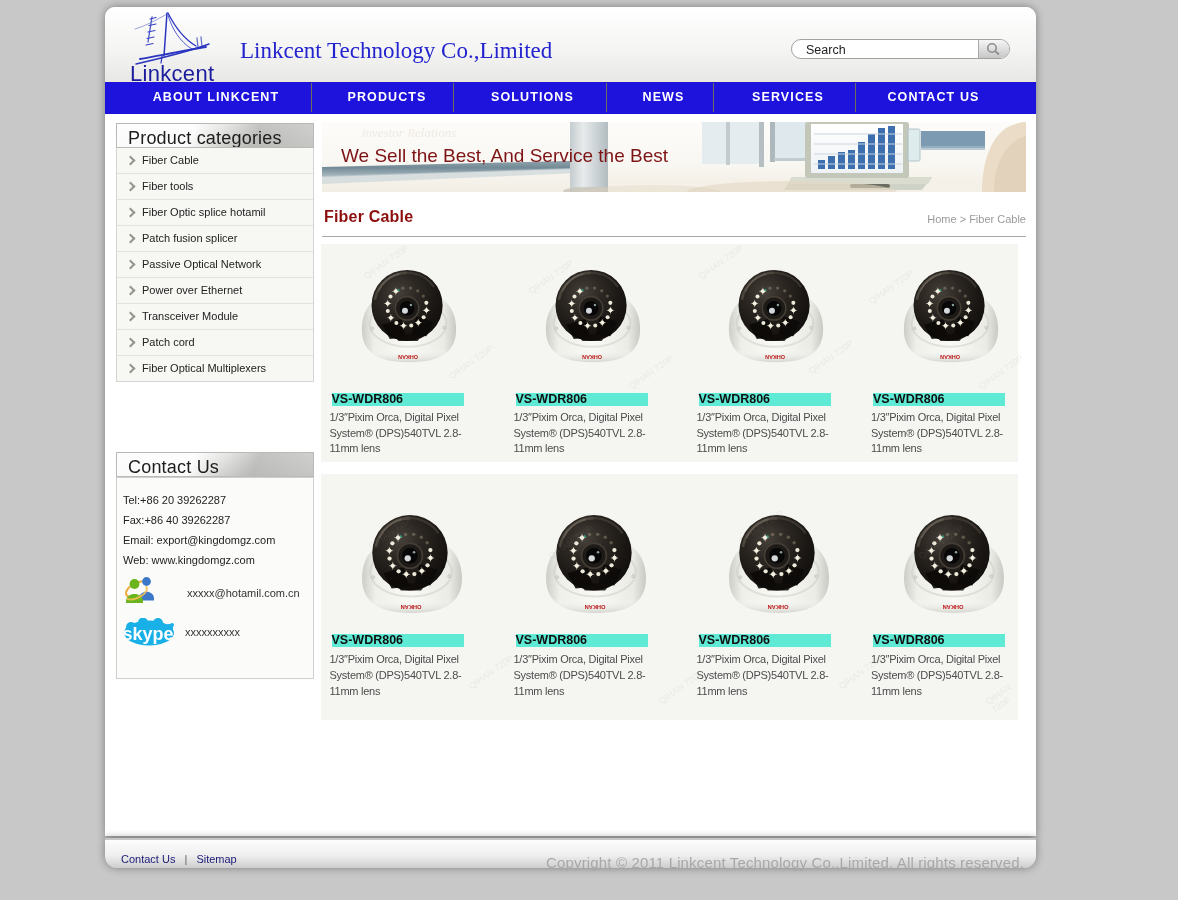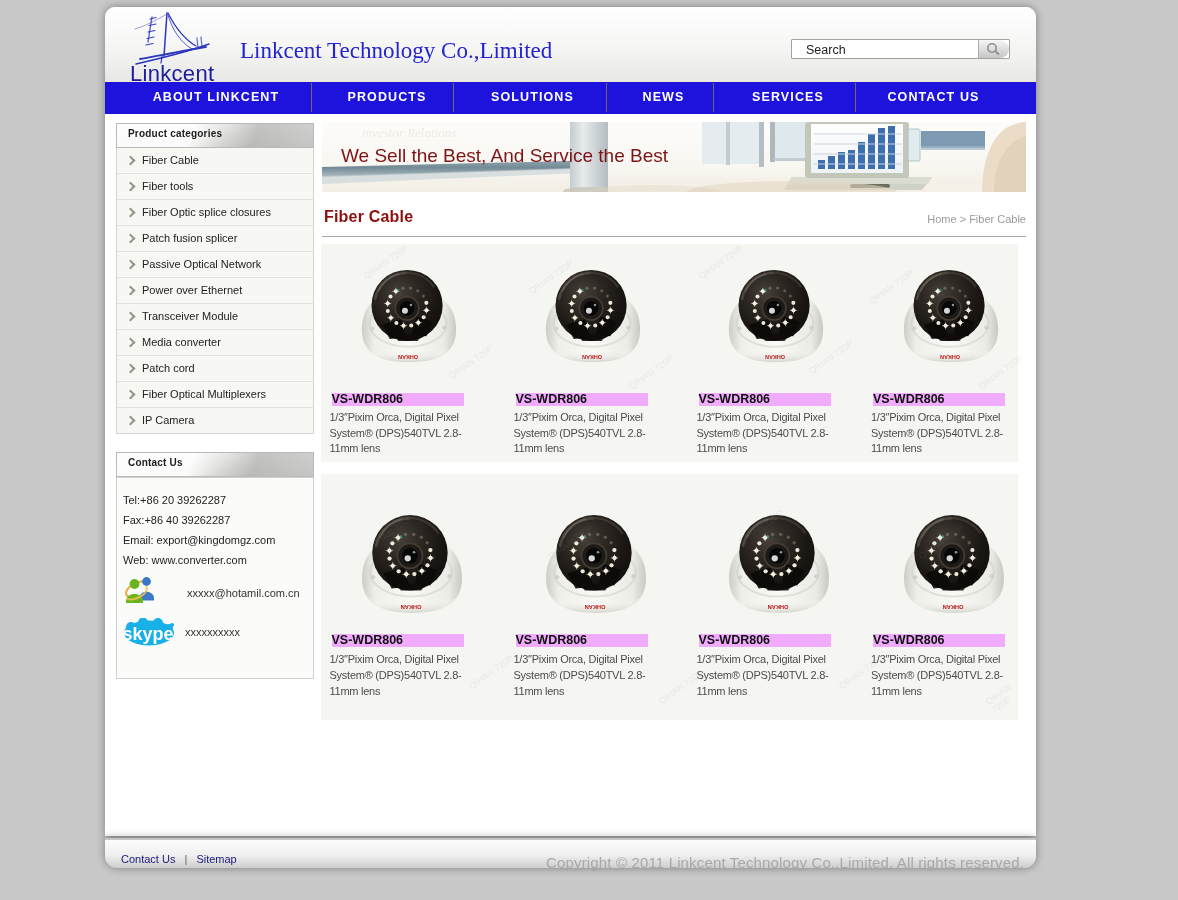--- a/index.html
+++ b/index.html
@@ -7,39 +7,39 @@
 #page{position:absolute;left:105px;top:7px;width:931px;height:871px;}
 #main{position:absolute;left:0;top:0;width:931px;height:829px;background:#fff;border-radius:10px 10px 0 0;box-shadow:0 0 9px rgba(0,0,0,.38);}
 #header{position:absolute;left:0;top:0;width:931px;height:75px;background:linear-gradient(#ffffff,#f5f5f4 55%,#e7e7e5);border-radius:10px 10px 0 0;}
 #nav{position:absolute;left:0;top:74px;width:931px;height:33px;background:#1e12dd;border-top:1px solid #efe9d2;box-sizing:border-box;}
 .navitem{position:absolute;top:0;height:31px;line-height:31px;text-align:center;color:#fff;font-weight:bold;font-size:12.5px;letter-spacing:1.1px;}
 .navsep{position:absolute;top:1px;width:1px;height:29px;background:#6d6d5a;}
 #content{position:absolute;left:0;top:107px;width:931px;height:722px;background:#fff;}
 
 .sidehdr{position:absolute;left:11px;width:198px;height:25px;background:linear-gradient(#e9e9e7,#d2d2d0);border:1px solid #b9b9b7;box-sizing:border-box;overflow:hidden;}
 .sidehdr i{position:absolute;left:0;top:0;width:100%;height:100%;background:linear-gradient(112deg,rgba(255,255,255,.9) 38%,rgba(210,210,208,.2) 55%,rgba(165,165,163,.55) 70%,rgba(185,185,183,.5) 100%);}
-.sidehdr span{display:block;margin:4px 0 0 11px;font-size:10px;font-weight:bold;color:#1c1c1c;letter-spacing:.2px;}
+.sidehdr span{display:block;margin:4px 0 0 11px;font-size:18px;font-weight:normal;color:#1c1c1c;letter-spacing:.2px;}
 #cats{position:absolute;left:11px;top:34px;width:198px;background:#f7f7f4;border:1px solid #d4d4d2;border-top:none;box-sizing:border-box;}
 #cats .it{height:25px;line-height:25px;border-top:1px solid #e2e2df;font-size:11px;color:#222;position:relative;}
 #cats .it:first-child{border-top:none;}
 #cats .it b{position:absolute;left:10px;top:9px;width:5px;height:5px;border-top:2px solid #95958c;border-right:2px solid #95958c;transform:rotate(45deg);}
 #cats .it span{position:absolute;left:25px;}
 
 #contactbox{position:absolute;left:11px;top:363px;width:198px;height:202px;background:#fbfbf9;border:1px solid #cfcfcd;box-sizing:border-box;font-size:11px;color:#222;}
 #contactbox .ln{position:absolute;left:6px;}
 
 #banner{position:absolute;left:217px;top:8px;width:704px;height:70px;overflow:hidden;}
 #bannertxt{position:absolute;left:19px;top:23px;font-size:19px;color:#7e1316;}
 #fibercable{position:absolute;left:219px;top:94px;font-size:16px;font-weight:bold;color:#8e0e0e;letter-spacing:.2px;}
 #crumb{position:absolute;right:10px;top:99px;font-size:11px;color:#9a9a9a;}
 #hrline{position:absolute;left:217px;top:122px;width:704px;height:1px;background:#a8a8a8;}
 .prow{position:absolute;left:216px;width:697px;background:#f5f5f2;}
 #row1{top:130px;height:218px;}
 #row2{top:360px;height:246px;}
-.ptitle{position:absolute;font-weight:bold;font-size:12.5px;color:#101010;background:#f0abfc;width:132px;height:13px;line-height:13px;}
+.ptitle{position:absolute;font-weight:bold;font-size:12.5px;color:#101010;background:#5eead4;width:132px;height:13px;line-height:13px;}
 .pdesc{position:absolute;font-size:11px;color:#4c4c4c;letter-spacing:-0.25px;white-space:nowrap;}
 .cam{position:absolute;}
 .wm{position:absolute;color:rgba(155,150,140,.13);font-size:9px;transform:rotate(-35deg);}
 
 #footer{position:absolute;left:0;top:831px;width:931px;height:30px;background:linear-gradient(#fdfdfd,#efefef 55%,#cdcdcd);border-top:2px solid #c6c6c6;border-radius:0 0 12px 12px;box-shadow:0 0 9px rgba(0,0,0,.38);box-sizing:border-box;}
 #footer .left{position:absolute;left:16px;top:13px;font-size:11px;color:#1b1b78;}
 #footer .left .sep{color:#666;margin:0 6px;}
 #footer .right{position:absolute;right:12px;top:14px;font-size:15px;color:#a8a8a8;letter-spacing:.15px;}
 </style>
 </head>
@@ -58,21 +58,21 @@
         <path d="M36,4 C40,18 48,31 60,38" stroke="#5560ca" stroke-width="1"></path>
         <path d="M65,27 L66,37 M69,26 L70,36" stroke="#6a73cc" stroke-width="1.3"></path>
         <path d="M8,48 C30,44 55,39 74,36" stroke-width="1.8"></path>
         <path d="M4,53 C30,47 58,40 77,33" stroke-width="1.4"></path>
         <path d="M30,45 L29,52" stroke-width="1.2"></path>
       </g>
     </svg>
     <div style="position:absolute;left:25px;top:54px;font-size:22px;color:#1b1b9e;letter-spacing:.3px;">Linkcent</div>
     <div style="position:absolute;left:135px;top:31px;font-size:23px;color:#2323cf;font-family:Liberation Serif, serif;">Linkcent Technology Co.,Limited</div>
 
-    <div style="position:absolute;left:686px;top:32px;width:219px;height:20px;border:1px solid #a2a2a0;border-radius:1px;background:#fff;box-sizing:border-box;">
+    <div style="position:absolute;left:686px;top:32px;width:219px;height:20px;border:1px solid #a2a2a0;border-radius:10px;background:#fff;box-sizing:border-box;">
       <div style="position:absolute;left:14px;top:3px;font-size:12.5px;color:#222;">Search</div>
       <div style="position:absolute;right:0;top:0;width:30px;height:18px;border-left:1px solid #aaa;border-radius:0 10px 10px 0;background:linear-gradient(#f6f6f6,#c6c6c6);">
         <svg width="18" height="14" viewBox="0 0 18 14" style="position:absolute;left:5px;top:2px">
           <circle cx="8" cy="6" r="4.2" fill="none" stroke="#8d8d8b" stroke-width="1.6"></circle>
           <line x1="11.3" y1="9.3" x2="15" y2="12.5" stroke="#8d8d8b" stroke-width="1.8"></line>
         </svg>
       </div>
     </div>
   </div>
   <div id="nav">
@@ -98,64 +98,56 @@
       <div class="it">
             <b></b>
             <span>Fiber Cable</span>
           </div>
       <div class="it">
             <b></b>
             <span>Fiber tools</span>
           </div>
       <div class="it">
             <b></b>
-            <span>Fiber Optic splice closures</span>
+            <span>Fiber Optic splice hotamil</span>
           </div>
       <div class="it">
             <b></b>
             <span>Patch fusion splicer</span>
           </div>
       <div class="it">
             <b></b>
             <span>Passive Optical Network</span>
           </div>
       <div class="it">
             <b></b>
             <span>Power over Ethernet</span>
           </div>
       <div class="it">
             <b></b>
             <span>Transceiver Module</span>
           </div>
       <div class="it">
             <b></b>
-            <span>Media converter</span>
-          </div>
-      <div class="it">
-            <b></b>
             <span>Patch cord</span>
           </div>
       <div class="it">
             <b></b>
             <span>Fiber Optical Multiplexers</span>
-          </div>
-      <div class="it">
-            <b></b>
-            <span>IP Camera</span>
           </div>
     </div>
     <div class="sidehdr" style="top:338px">
           <i></i>
           <span style="position:relative">Contact Us</span>
         </div>
     <div id="contactbox">
       <div class="ln" style="top:16px">Tel:+86 20 39262287</div>
       <div class="ln" style="top:36px">Fax:+86 40 39262287</div>
       <div class="ln" style="top:56px">Email: export@kingdomgz.com</div>
-      <div class="ln" style="top:76px">Web: www.converter.com</div>
+      <div class="ln" style="top:76px">Web: www.kingdomgz.com</div>
       <svg style="position:absolute;left:7px;top:95px" width="34" height="34" viewBox="0 0 34 34">
         <path d="M5,24 A12.5,6.5 -20 0 1 26,9" fill="none" stroke="#eda42c" stroke-width="2" opacity=".9"></path>
         <circle cx="22.5" cy="8.5" r="4.4" fill="#3d78c8"></circle>
         <path d="M15,25.5 C15,16.5 30,16.5 30,25.5 L30,27.5 L15,27.5 Z" fill="#3d78c8"></path>
         <circle cx="10.5" cy="11" r="4.9" fill="#6ab41e"></circle>
         <path d="M2,28.5 C2,18.5 19,18.5 19,28.5 L19,30 L2,30 Z" fill="#6ab41e"></path>
         <path d="M3,26 A12.5,6.5 -20 0 0 22,13.5" fill="none" stroke="#f6c050" stroke-width="2" opacity=".85"></path>
       </svg>
       <div class="ln" style="left:70px;top:109px;color:#333">xxxxx@hotamil.com.cn</div>
       <svg style="position:absolute;left:6px;top:140px" width="53" height="30" viewBox="0 0 53 30">

